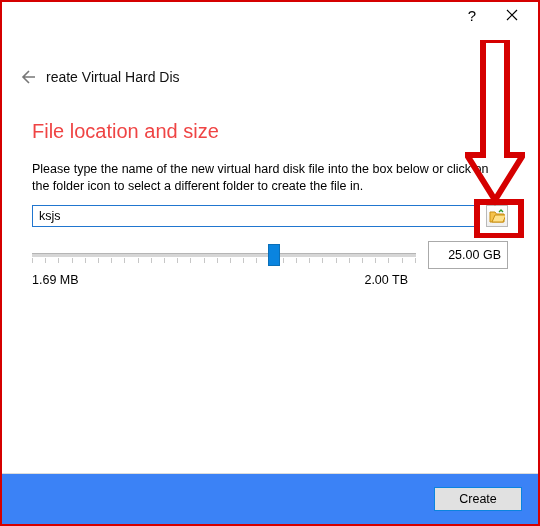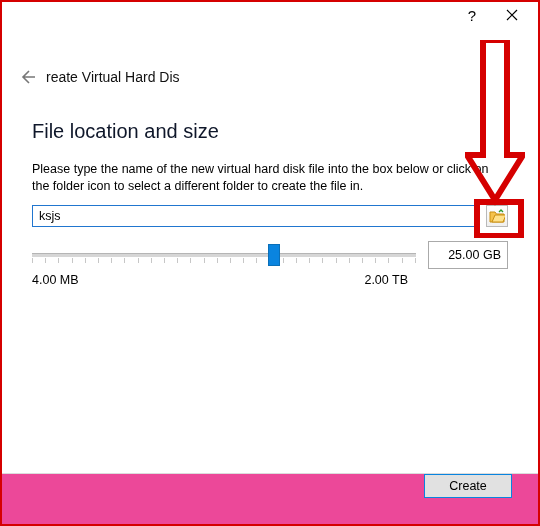--- a/index.html
+++ b/index.html
@@ -8,40 +8,40 @@
   .titlebar{height:26px;display:flex;justify-content:flex-end;align-items:center;padding-right:6px}
   .titlebar>div{width:40px;height:26px;display:flex;align-items:center;justify-content:center}
   .help,.close{font-size:15px;color:#000}
   .close svg{width:12px;height:12px}
   
   .headrow{display:flex;align-items:center;height:30px;padding:0 16px;margin-top:34px}
   .back{width:18px;height:18px;display:inline-flex;align-items:center;justify-content:center;margin-right:10px}
   .back svg{width:16px;height:16px;stroke:#777}
   .headtitle{font-size:14px;color:#111}
   
-  .heading{font-size:20px;color:#0f172a;margin:28px 0 18px 30px}
+  .heading{font-size:20px;color:#ef4444;margin:28px 0 18px 30px}
   
   .body{padding:0 30px}
   .para{line-height:1.35;color:#000;margin-bottom:10px}
   
   .filerow{display:flex;align-items:center;gap:8px;margin-bottom:14px}
   .fileinput{flex:1;height:22px;border:1px solid #2176cf;background:#fff;padding:2px 6px;font-family:inherit;font-size:12.5px;box-sizing:border-box}
   .browse{width:22px;height:22px;border:1px solid #b9b9b9;background:linear-gradient(#fff,#efefef);display:flex;align-items:center;justify-content:center;padding:0}
   .browse svg{width:16px;height:14px}
   
   .sliderwrap{display:flex;align-items:center;gap:12px;margin-top:14px}
   .slider{flex:1;position:relative;height:28px}
   .track{position:absolute;left:0;right:0;top:12px;height:3px;background:#d6d6d6;border-top:1px solid #b5b5b5}
   .ticks{position:absolute;left:0;right:0;top:17px;height:6px;display:flex;justify-content:space-between}
   .ticks span{width:1px;height:5px;background:#c7c7c7}
   .thumb{position:absolute;top:3px;left:63%;width:10px;height:20px;background:#0a84df;border:1px solid #0a6fb8;transform:translateX(-50%)}
   .sizebox{width:80px;height:28px;border:1px solid #aaa;background:#fff;text-align:right;padding:2px 6px;font-size:12.5px;box-sizing:border-box}
   .range{display:flex;justify-content:space-between;margin-top:4px;font-size:12.5px;padding-right:100px}
   
-  .footer{position:absolute;bottom:0;left:0;right:0;height:50px;background:#ec4899;border-top:1px solid #dcdcdc;display:flex;justify-content:flex-end;align-items:flex-start;gap:8px;padding-right:26px}
+  .footer{position:absolute;bottom:0;left:0;right:0;height:50px;background:#3b82f6;border-top:1px solid #dcdcdc;display:flex;justify-content:flex-end;align-items:center;gap:8px;padding-right:16px}
   .btn{min-width:88px;height:24px;background:#e1e1e1;border:1px solid #adadad;font-family:inherit;font-size:12.5px}
   .btn.primary{border:1.5px solid #0a84df}
   
   .annot{position:absolute;left:463px;top:38px;width:60px;height:198px;pointer-events:none}
   .annot svg{width:60px;height:198px}
 </style>
 </head>
 <body>
 
 <div class="outer">
@@ -115,21 +115,21 @@
             <span></span>
             <span></span>
             <span></span>
         </div>
         <div class="thumb"></div>
       </div>
       <input class="sizebox" readonly="" value="25.00 GB" style="">
     </div>
 
     <div class="range">
-      <span>4.00 MB</span>
+      <span>1.69 MB</span>
       <span>2.00 TB</span>
     </div>
   </div>
 
   <div class="footer">
     <button class="btn primary">Create</button>
   </div>
 
   <div class="annot">
     <svg viewBox="0 0 60 198">

